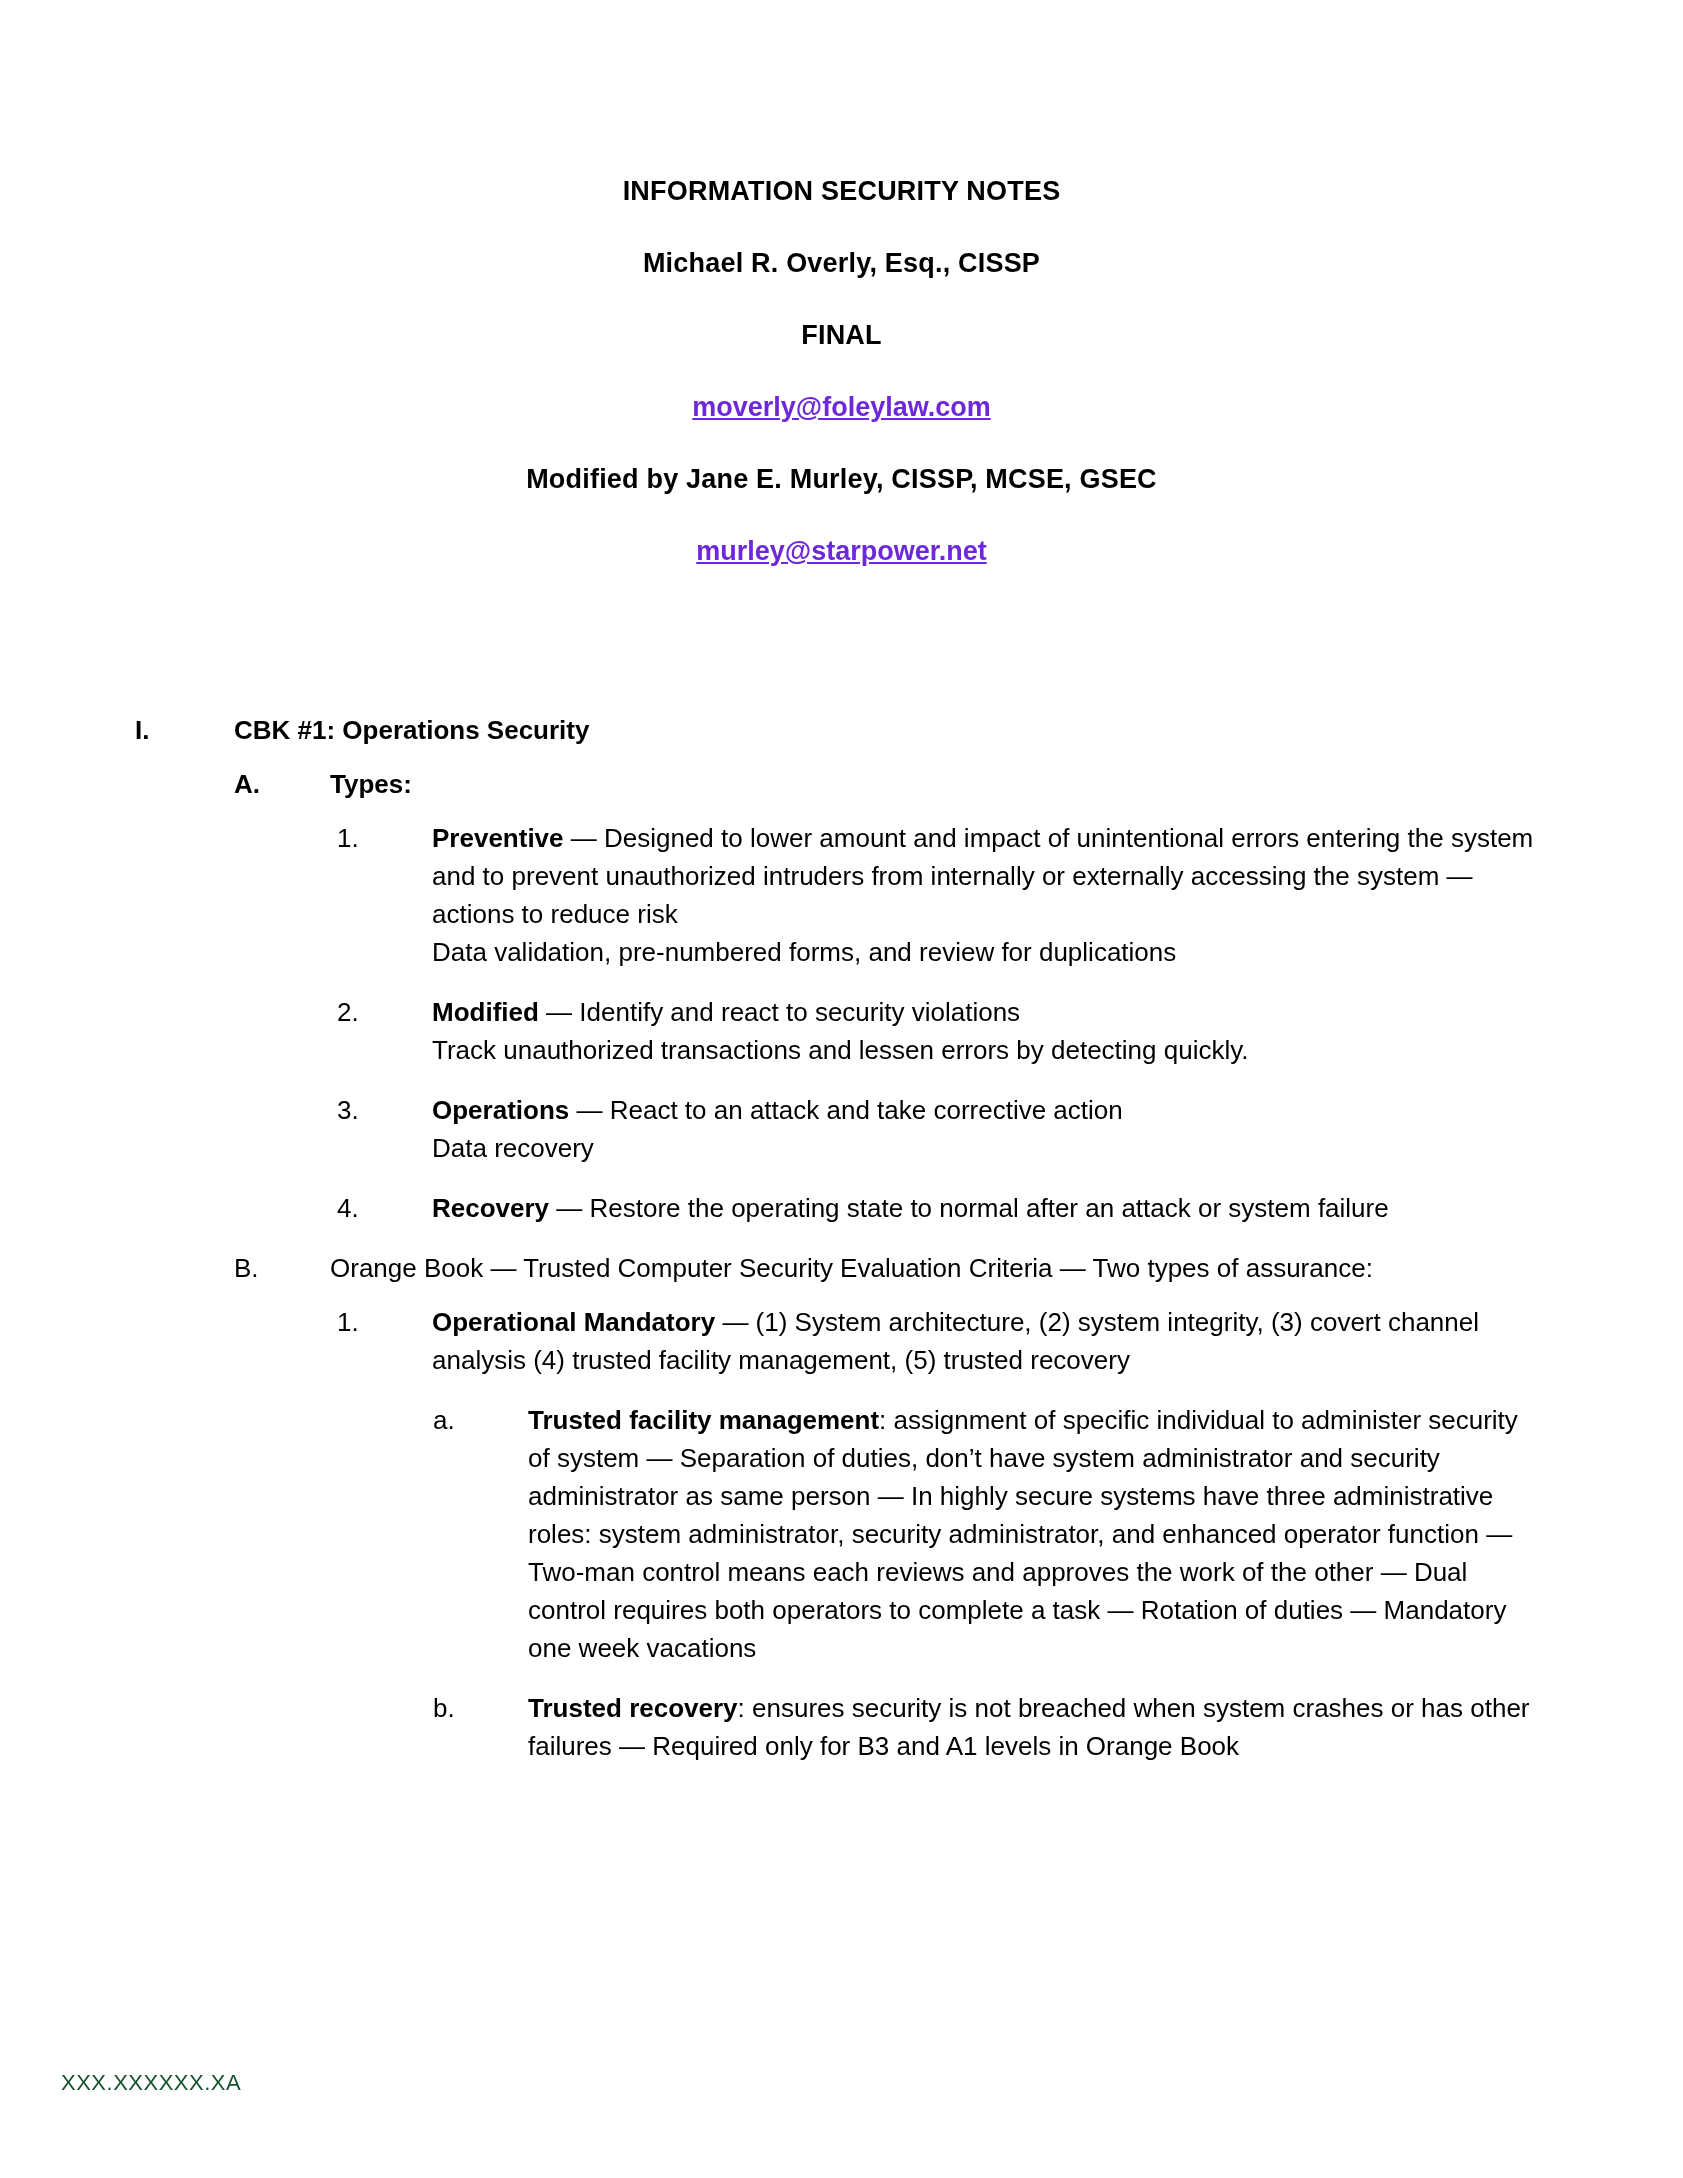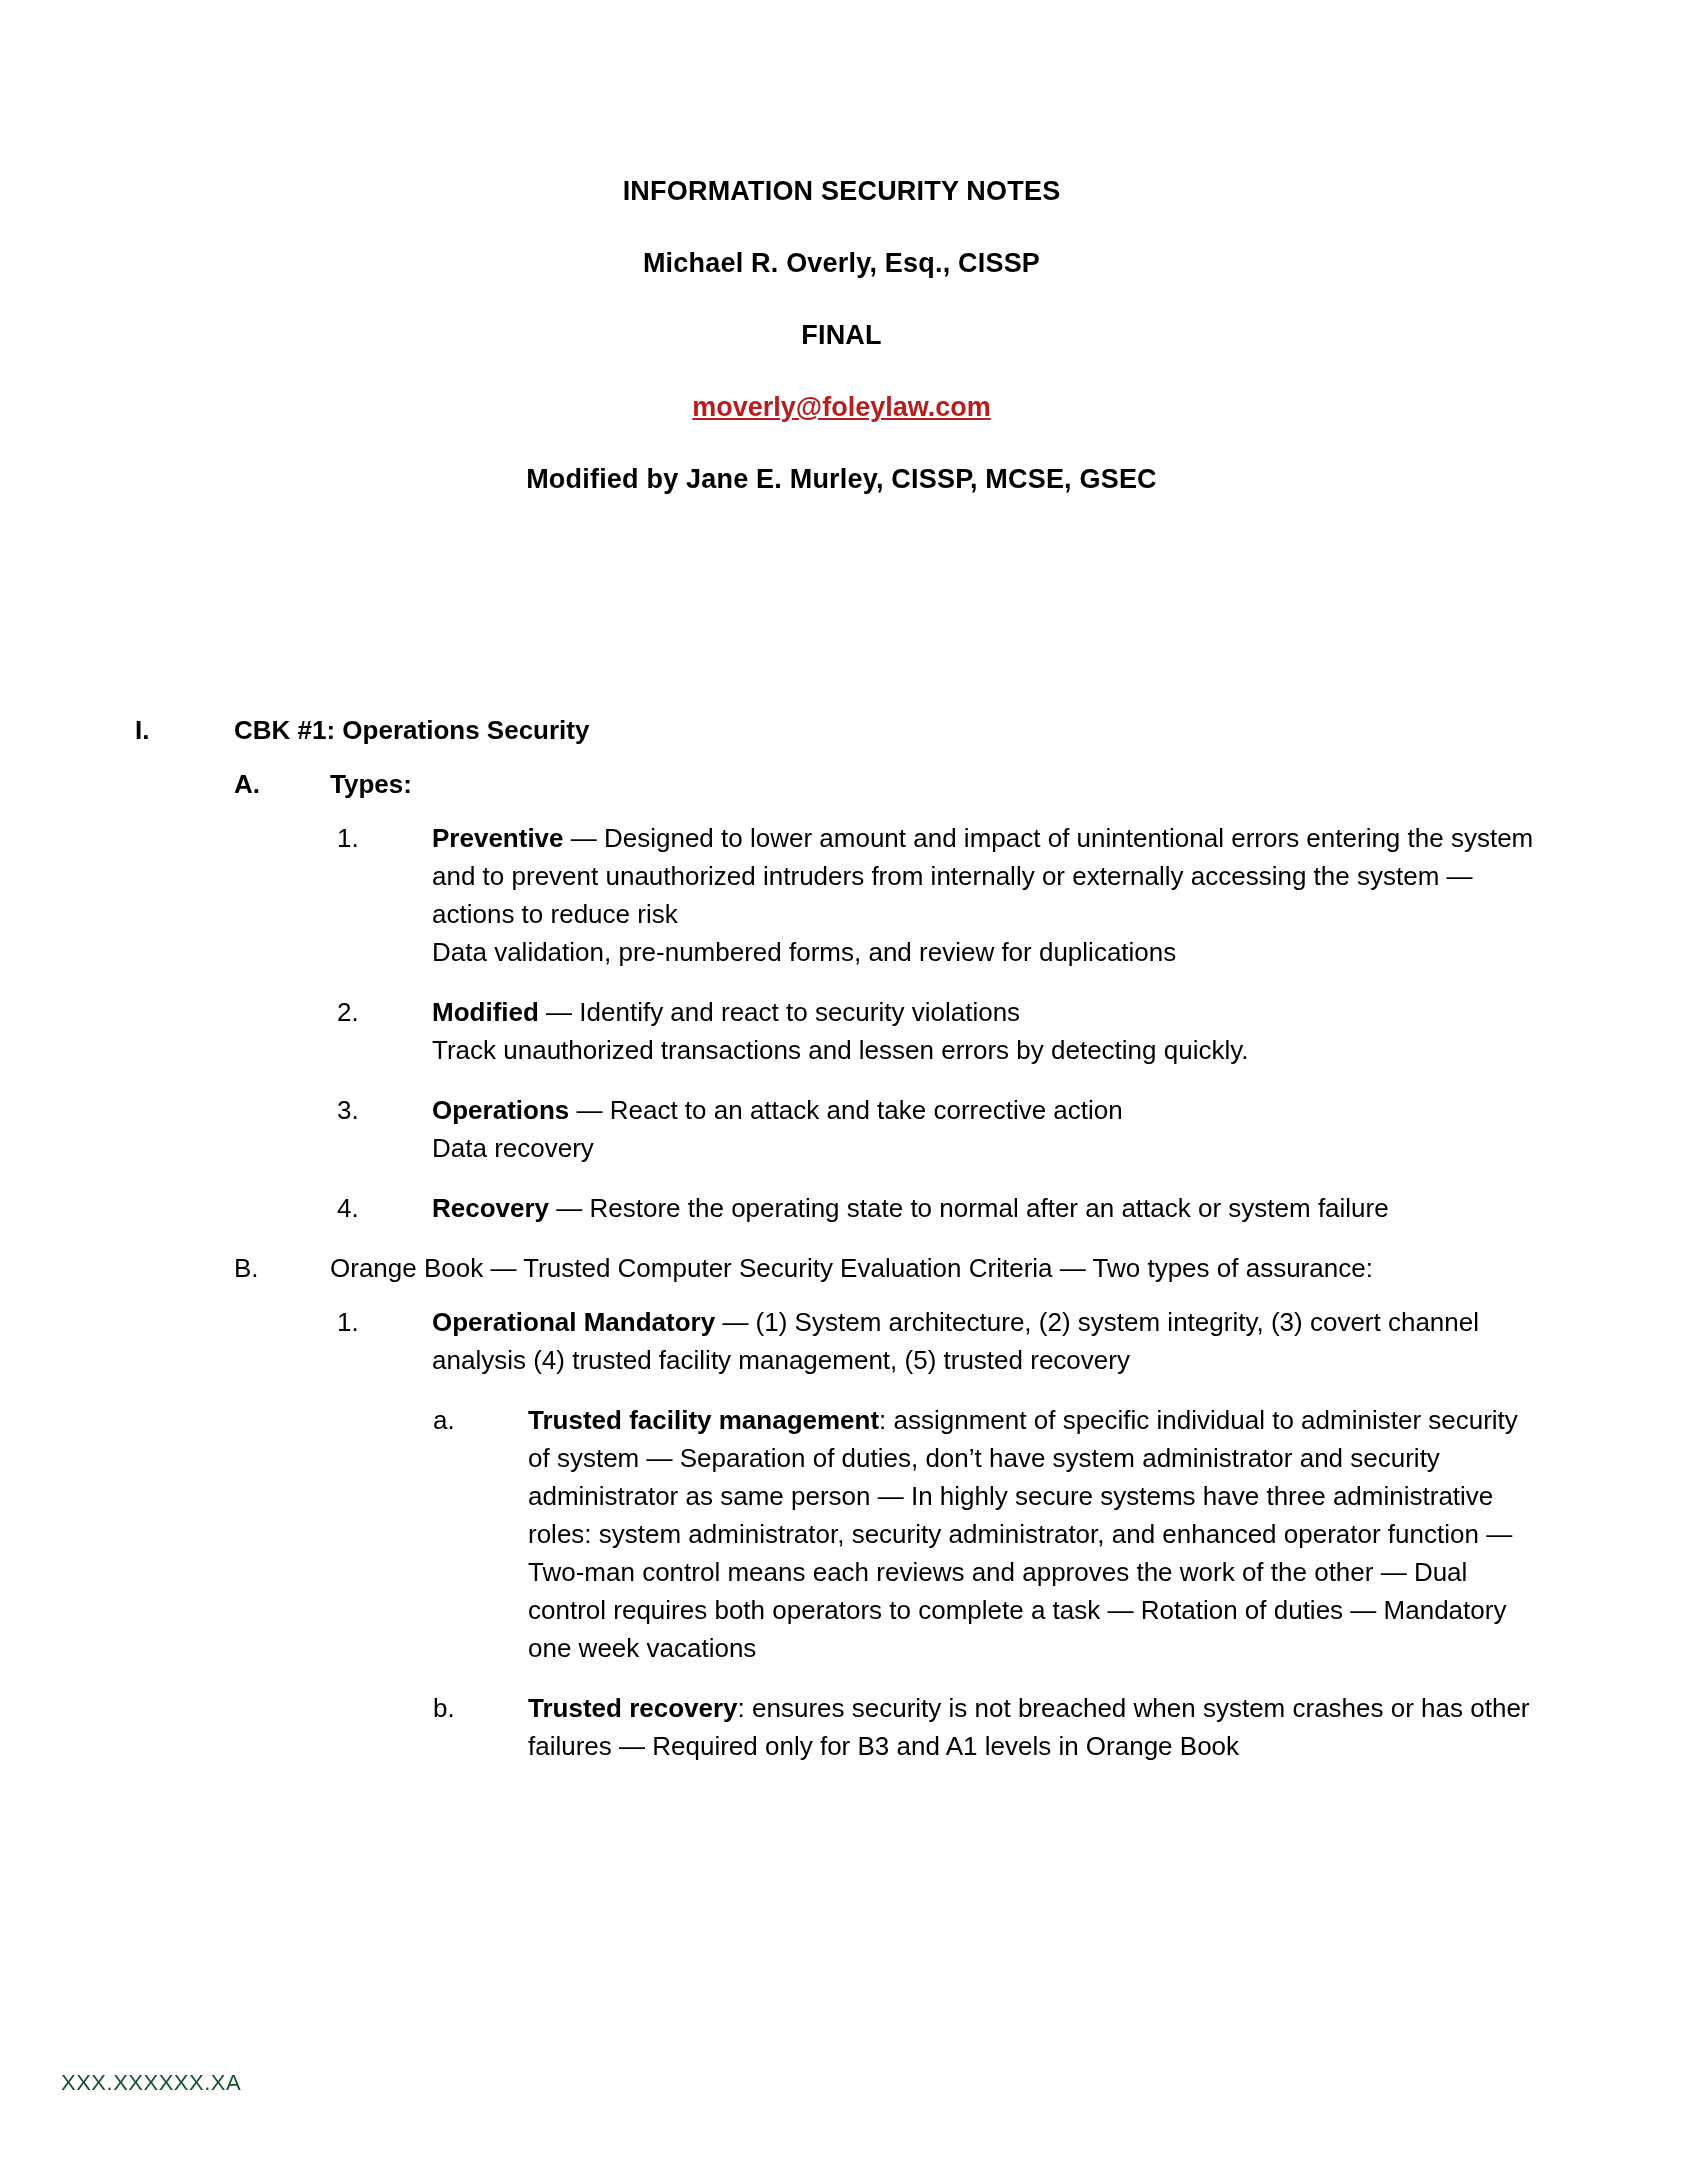--- a/index.html
+++ b/index.html
@@ -37,21 +37,21 @@
     font-size: 27px;
     font-weight: bold;
     letter-spacing: 0.2px;
     line-height: 1.0;
     margin: 0 0 45px 0;
     white-space: nowrap;
   }
   .title-link {
     font-size: 27px;
     font-weight: bold;
-    color: #b91c1c;
+    color: #6d28d9;
     text-decoration: underline;
     line-height: 1.0;
     margin: 0 0 45px 0;
     display: block;
     white-space: nowrap;
   }
 
   
   .body-block {
     position: absolute;
@@ -137,20 +137,21 @@
     <div class="title-line">INFORMATION SECURITY NOTES</div>
 
     <div class="title-line">Michael R. Overly, Esq., CISSP</div>
 
     <div class="title-line">FINAL</div>
 
     <a class="title-link" href="#">moverly@foleylaw.com</a>
 
     <div class="title-line">Modified by Jane E. Murley, CISSP, MCSE, GSEC</div>
 
+    <a class="title-link" href="#">murley@starpower.net</a>
   </div>
 
   <div class="body-block">
 
     <div class="olitem lvl-roman">
       <span class="marker">I.</span>
       <span class="content">CBK #1:  Operations Security</span>
     </div>
 
     <div class="olitem lvl-alpha bold">

